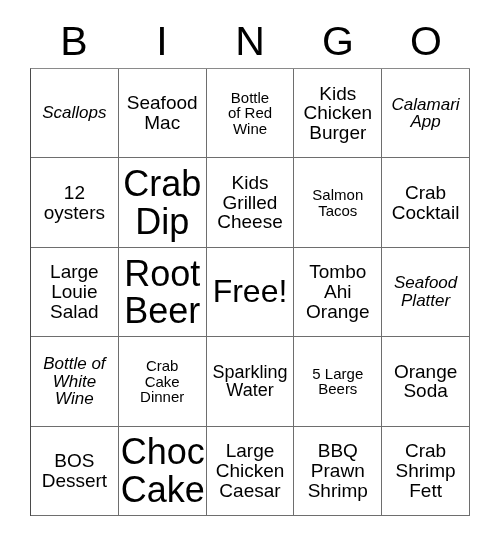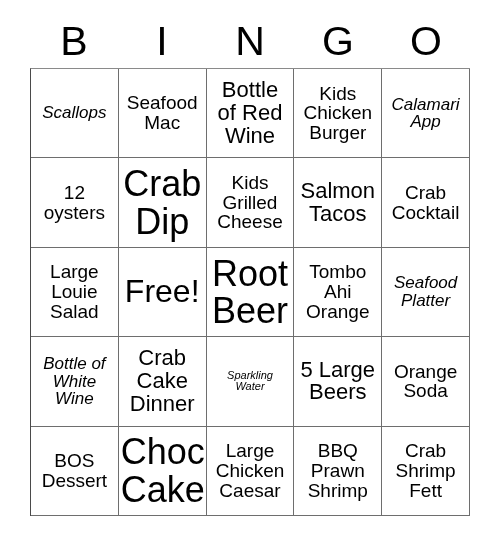--- a/index.html
+++ b/index.html
@@ -77,24 +77,24 @@
   .cell-text {
     display: block;
     width: 100%;
     line-height: 1.04;
     font-weight: 400;
     color: #000000;
     white-space: pre-line;
   }
 
   
-  .fs-xs  { font-size: 11px; font-style: italic; }
+  .fs-xs  { font-size: 18px; }
   .fs-sm  { font-size: 17px; font-style: italic; }
   .fs-md  { font-size: 19px; }
-  .fs-lg  { font-size: 22px; }
+  .fs-lg  { font-size: 15px; }
   .fs-xxl { font-size: 36px; }
 
   .free-cell .cell-text { font-size: 32px; }
 </style>
 </head>
 <body>
 
 <div class="bingo-card">
 
   <div class="bingo-header">
@@ -146,26 +146,26 @@
       </div>
       <div class="bingo-cell">
         <span class="cell-text fs-md">Crab
 Cocktail</span>
       </div>
       <div class="bingo-cell">
         <span class="cell-text fs-md">Large
 Louie
 Salad</span>
       </div>
+      <div class="bingo-cell">
+        <span class="cell-text fs-xxl">Root
+Beer</span>
+      </div>
       <div class="bingo-cell free-cell">
         <span class="cell-text">Free!</span>
-      </div>
-      <div class="bingo-cell">
-        <span class="cell-text fs-xxl">Root
-Beer</span>
       </div>
       <div class="bingo-cell">
         <span class="cell-text fs-md">Tombo
 Ahi
 Orange</span>
       </div>
       <div class="bingo-cell">
         <span class="cell-text fs-sm">Seafood
 Platter</span>
       </div>

